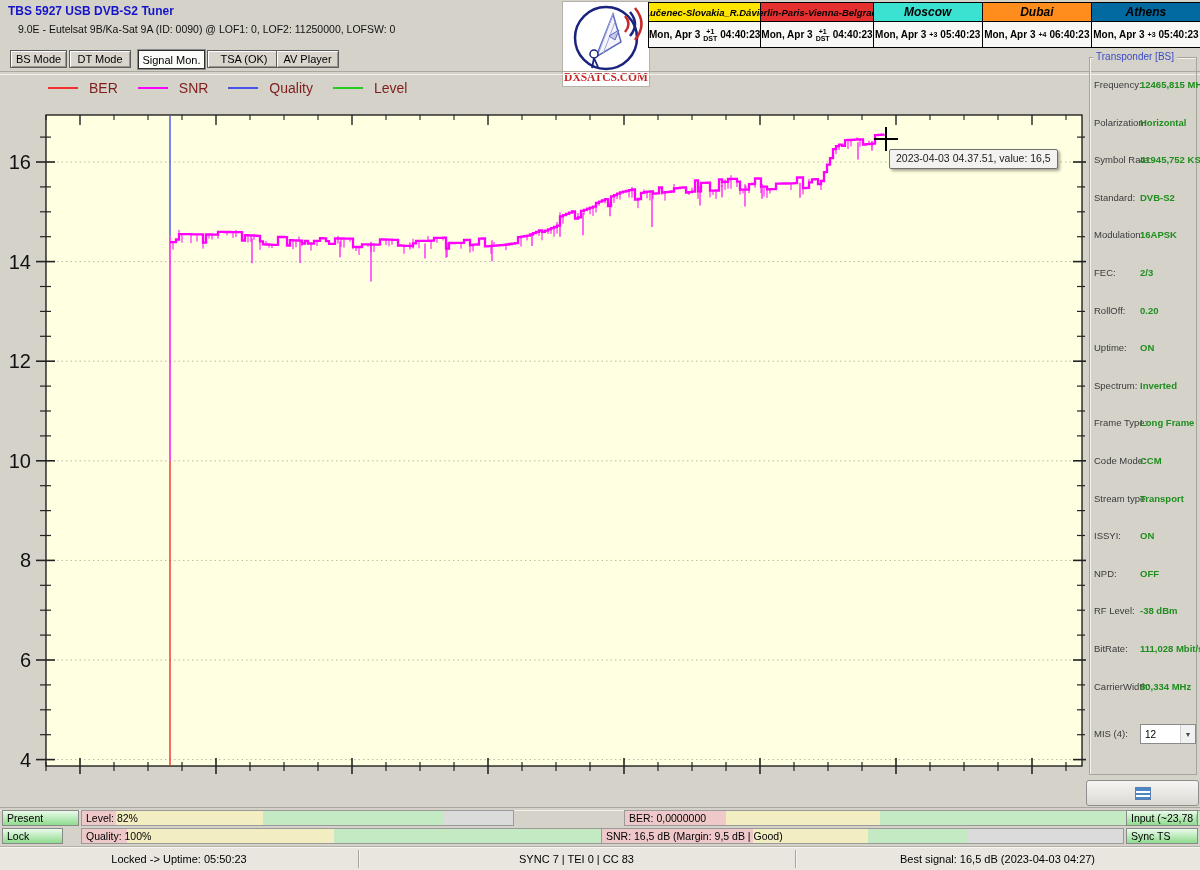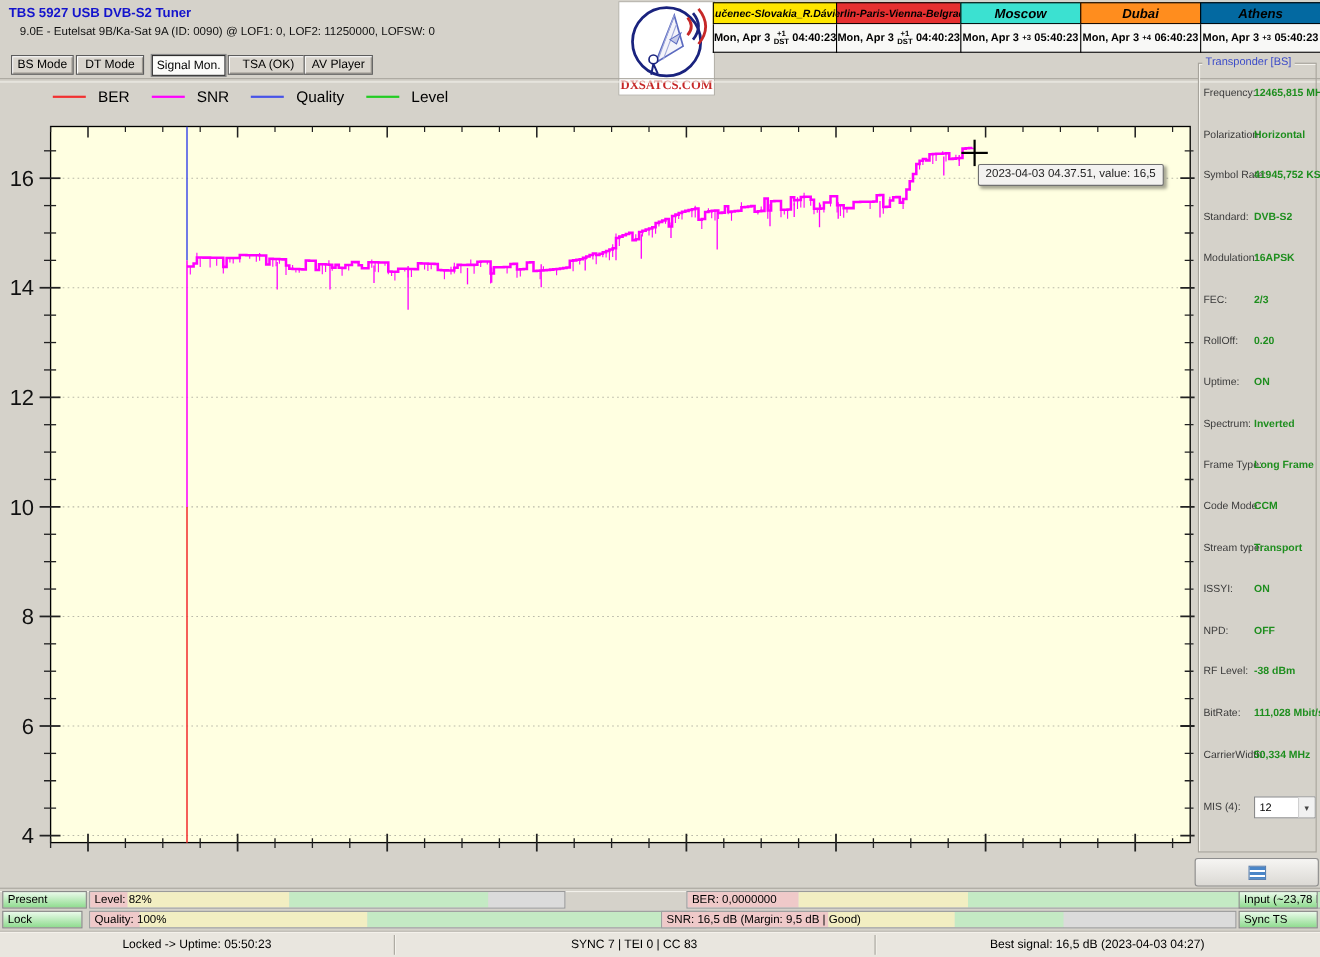--- a/index.html
+++ b/index.html
@@ -21,21 +21,21 @@
 
   
   .tab{position:absolute;top:50px;height:18px;box-sizing:border-box;background:#d9d5cd;border:1px solid #5c5c5c;box-shadow:inset 1px 1px 0 #ffffff, inset -1px -1px 0 #9a968e;font-size:11px;color:#000;display:flex;align-items:center;justify-content:center;cursor:pointer;}
   .tab.active{background:#fbfbf9;border:1px solid #2e2e2e;box-shadow:0 0 0 1px #8a8a8a;height:19px;}
   .groove{position:absolute;left:0;width:1200px;height:2px;border-top:1px solid #aaa79f;border-bottom:1px solid #f2f0ea;}
 
   
   .legend{position:absolute;left:48px;top:80px;display:flex;align-items:center;gap:20px;}
   .legend-item{display:flex;align-items:center;gap:11px;}
   .swatch{width:30px;height:2px;background:#000;}
-  .legend-label{font-size:14px;color:#000000;}
+  .legend-label{font-size:14px;color:#7f1d1d;}
 
   
   #chart-svg{position:absolute;left:0;top:0;}
   .tooltip{position:absolute;left:889px;top:149px;height:14px;padding:2px 6px;background:#f3f2f0;border:1px solid #707070;border-radius:2px;box-shadow:2px 2px 3px rgba(0,0,0,.35);font-size:10.5px;color:#222;white-space:nowrap;}
 
   
   .sidebar-box{position:absolute;left:1089px;top:57px;width:108px;height:718px;border:1px solid #a7a49c;box-shadow:inset 1px 1px 0 #f4f2ec;box-sizing:border-box;}
   .sidebar-title{position:absolute;left:1093px;top:51px;padding:0 3px;background:#d5d2ca;font-size:10px;color:#3b4bc8;}
   .fld{position:absolute;font-size:9.5px;color:#3a3a3a;left:1094px;white-space:nowrap;}
   .fval{position:absolute;font-size:9.5px;font-weight:bold;color:#1e8e1e;left:1140px;white-space:nowrap;}
@@ -379,21 +379,21 @@
     </div>
     <div class="sbar" style="left:624px;width:594px">
       <div class="seg pink" style="width:17%"></div>
       <div class="seg yellow" style="width:26%"></div>
       <div class="seg green" style="width:57%"></div>
       <span class="sbar-label">BER: 0,0000000</span>
     </div>
     <div class="sbox" style="left:1126px;width:72px">Input (~23,78 Mbps)</div>
   </div>
   <div class="srow" style="top:828px">
-    <div class="sbox" style="left:2px;width:73px">Lock</div>
+    <div class="sbox" style="left:2px;width:61px">Lock</div>
     <div class="sbar" style="left:81px;width:561px">
       <div class="seg pink" style="width:8%"></div>
       <div class="seg yellow" style="width:37%"></div>
       <div class="seg green" style="width:55%"></div>
       <span class="sbar-label">Quality: 100%</span>
     </div>
     <div class="sbar" style="left:601px;width:523px">
       <div class="seg pink" style="width:29%"></div>
       <div class="seg yellow" style="width:22%"></div>
       <div class="seg green" style="width:19%"></div>

